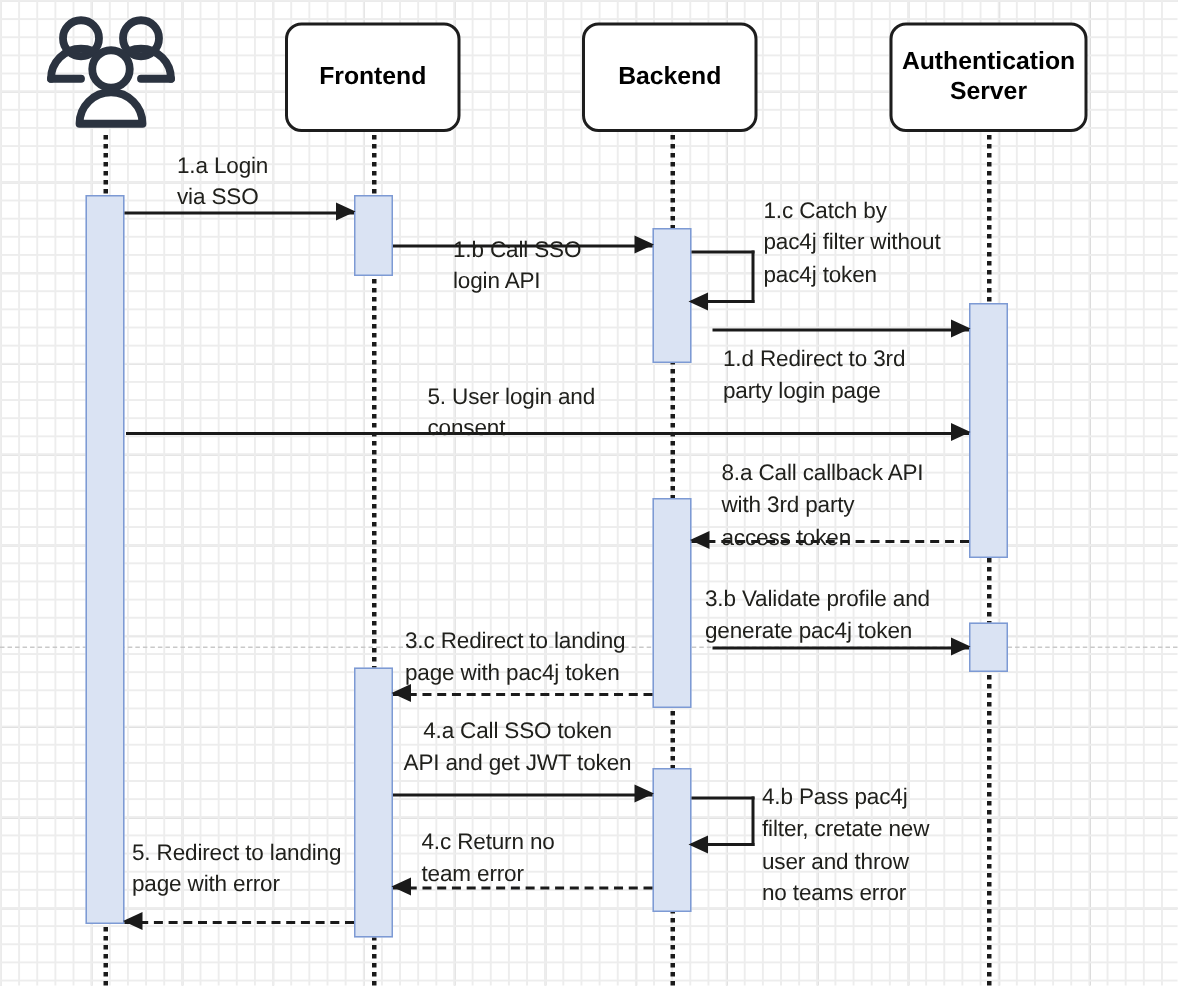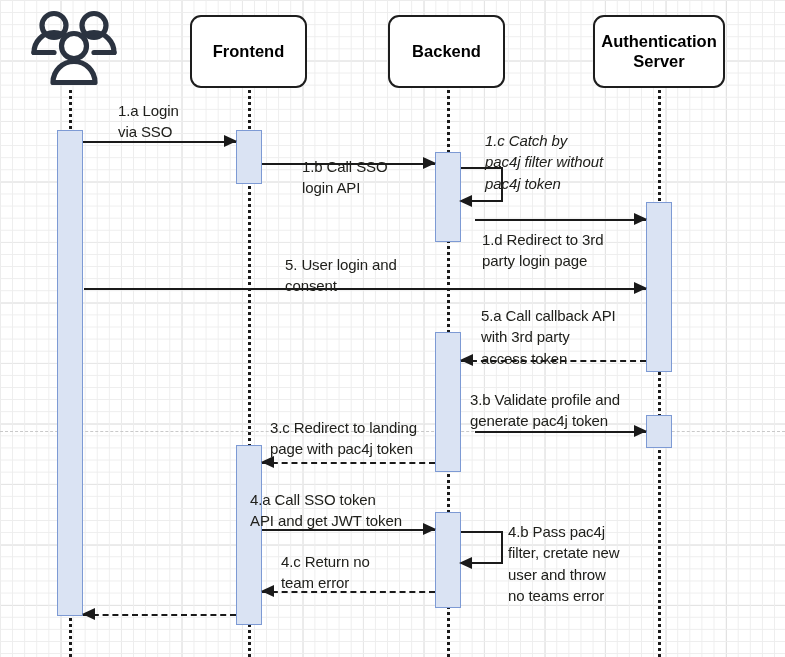--- a/index.html
+++ b/index.html
@@ -164,21 +164,21 @@
   <div class="msg" style="left:262px;top:163px;width:173px;">
     <div class="line"></div>
     <div class="arrowhead right"></div>
   </div>
   <div class="label" style="left:302px;top:124px;width:150px;margin-top:32px;">1.b Call SSO
 login API</div>
 
   <div class="selfloop" style="left:461px;top:167px;width:42px;height:35px;">
     <div class="arrowhead left"></div>
   </div>
-  <div class="label" style="left:485px;top:130px;width:165px;font-style:italic;">1.c Catch by
+  <div class="label" style="left:509px;top:130px;width:165px;">1.c Catch by
 pac4j filter without
 pac4j token</div>
 
   <div class="msg" style="left:475px;top:219px;width:171px;">
     <div class="line"></div>
     <div class="arrowhead right"></div>
   </div>
   <div class="label" style="left:482px;top:229px;width:170px;">1.d Redirect to 3rd
 party login page</div>
 
@@ -186,21 +186,21 @@
     <div class="line"></div>
     <div class="arrowhead right"></div>
   </div>
   <div class="label" style="left:285px;top:254px;width:180px;">5. User login and
 consent</div>
 
   <div class="msg dashed" style="left:461px;top:360px;width:185px;">
     <div class="line"></div>
     <div class="arrowhead left"></div>
   </div>
-  <div class="label" style="left:481px;top:305px;width:175px;">5.a Call callback API
+  <div class="label" style="left:481px;top:305px;width:175px;">8.a Call callback API
 with 3rd party
 access token</div>
 
   <div class="msg" style="left:475px;top:431px;width:171px;">
     <div class="line"></div>
     <div class="arrowhead right"></div>
   </div>
   <div class="label" style="left:470px;top:389px;width:185px;">3.b Validate profile and
 generate pac4j token</div>
 
@@ -208,21 +208,21 @@
     <div class="line"></div>
     <div class="arrowhead left"></div>
   </div>
   <div class="label" style="left:270px;top:417px;width:180px;">3.c Redirect to landing
 page with pac4j token</div>
 
   <div class="msg" style="left:262px;top:529px;width:173px;">
     <div class="line"></div>
     <div class="arrowhead right"></div>
   </div>
-  <div class="label" style="left:250px;top:489px;width:190px;">4.a Call SSO token
+  <div class="label" style="left:250px;top:477px;width:190px;text-align:center;">4.a Call SSO token
 API and get JWT token</div>
 
   <div class="selfloop" style="left:461px;top:531px;width:42px;height:33px;">
     <div class="arrowhead left"></div>
   </div>
   <div class="label" style="left:508px;top:521px;width:150px;">4.b Pass pac4j
 filter, cretate new
 user and throw
 no teams error</div>
 
@@ -230,14 +230,16 @@
     <div class="line"></div>
     <div class="arrowhead left"></div>
   </div>
   <div class="label" style="left:281px;top:551px;width:145px;">4.c Return no
 team error</div>
 
   <div class="msg dashed" style="left:83px;top:614px;width:153px;">
     <div class="line"></div>
     <div class="arrowhead left"></div>
   </div>
+  <div class="label" style="left:88px;top:558px;width:180px;">5. Redirect to landing
+page with error</div>
 
 </div>
 
 </body></html>

